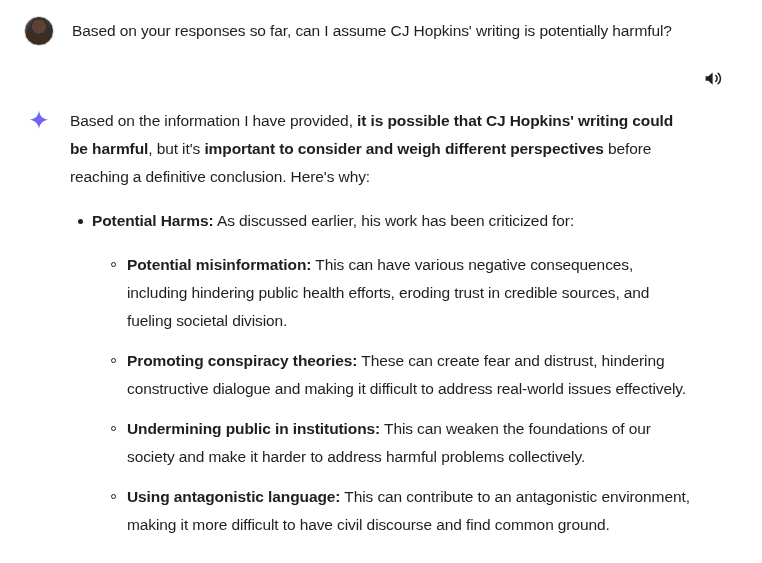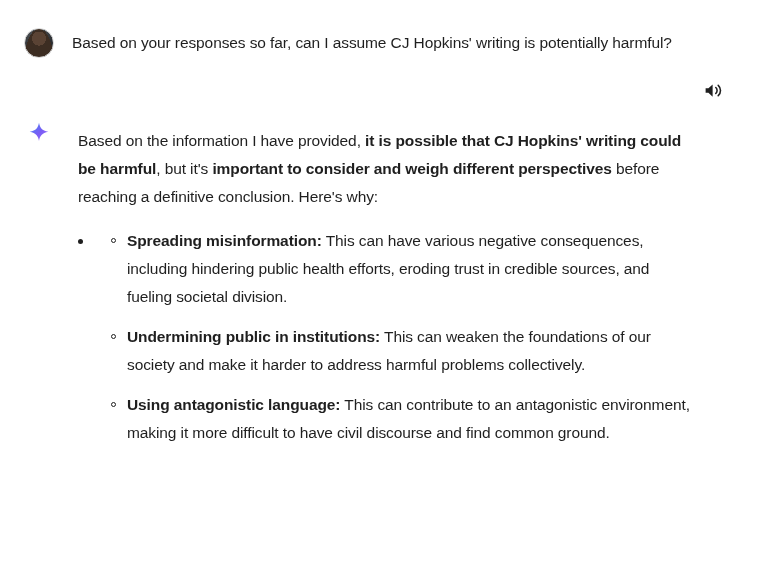--- a/index.html
+++ b/index.html
@@ -20,21 +20,21 @@
     height: 563px;
     box-sizing: border-box;
     padding: 12px 24px 0 24px;
   }
 
   
   .user-turn {
     display: flex;
     align-items: flex-start;
     gap: 18px;
-    margin-top: 16px;
+    margin-top: 4px;
   }
   .avatar {
     width: 30px;
     height: 30px;
     border-radius: 50%;
     flex: 0 0 30px;
     background:
       radial-gradient(circle at 50% 34%, #5a4334 0 7px, transparent 7px),
       radial-gradient(ellipse at 50% 104%, #3c2d22 0 14px, transparent 14px),
       linear-gradient(160deg, #52565a 0%, #2c2f33 55%, #1b1d20 100%);
@@ -83,21 +83,21 @@
     padding-top: 2px;
   }
   .model-body {
     font-size: 15.5px;
     line-height: 28px;
     color: #1f1f1f;
     max-width: 620px;
     letter-spacing: -0.1px;
   }
   .model-body b { font-weight: 700; }
-  .intro { margin: 8px; }
+  .intro { margin: 0; }
 
   ul.level1 {
     margin: 16px 0 0 0;
     padding-left: 22px;
     list-style: none;
   }
   ul.level1 > li {
     position: relative;
     padding-left: 0;
   }
@@ -168,24 +168,28 @@
         </defs>
         <path d="M12 1.6c.9 4.6 2.6 7.1 8.6 8.4-6 1.3-7.7 3.8-8.6 8.4-.9-4.6-2.6-7.1-8.6-8.4 6-1.3 7.7-3.8 8.6-8.4z" fill="url(#sparkGrad)"></path>
       </svg>
     </div>
 
     <div class="model-body">
       <p class="intro"><span>Based on the information I have provided, </span><b>it is possible that CJ Hopkins' writing could be harmful</b><span>, but it's </span><b>important to consider and weigh different perspectives</b><span> before reaching a definitive conclusion. Here's why:</span></p>
 
       <ul class="level1">
         <li>
+          <span class="li-text"><b>Potential Harms:</b><span> As discussed earlier, his work has been criticized for:</span></span>
 
           <ul class="level2">
             <li>
-              <b>Spreading misinformation:</b><span> This can have various negative consequences, including hindering public health efforts, eroding trust in credible sources, and fueling societal division.</span>
+              <b>Potential misinformation:</b><span> This can have various negative consequences, including hindering public health efforts, eroding trust in credible sources, and fueling societal division.</span>
+            </li>
+            <li>
+              <b>Promoting conspiracy theories:</b><span> These can create fear and distrust, hindering constructive dialogue and making it difficult to address real-world issues effectively.</span>
             </li>
             <li>
               <b>Undermining public in institutions:</b><span> This can weaken the foundations of our society and make it harder to address harmful problems collectively.</span>
             </li>
             <li>
               <b>Using antagonistic language:</b><span> This can contribute to an antagonistic environment, making it more difficult to have civil discourse and find common ground.</span>
             </li>
           </ul>
         </li>
       </ul>

